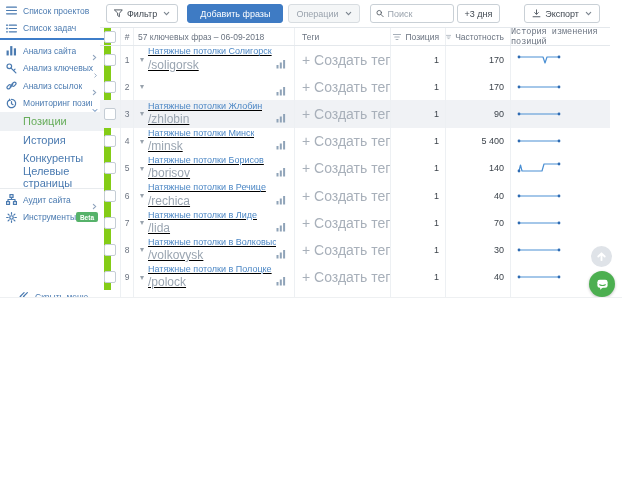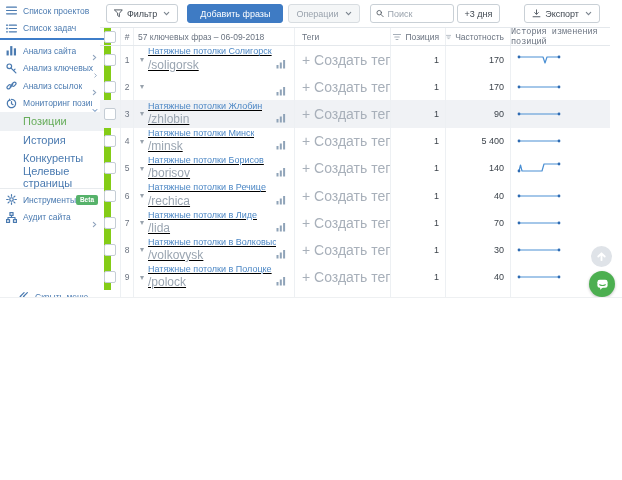--- a/index.html
+++ b/index.html
@@ -165,40 +165,40 @@
           </svg></span>
       </div>
       <div class="sb-sub active">Позиции</div>
       <div class="sb-sub">История</div>
       <div class="sb-sub">Конкуренты</div>
       <div class="sb-sub">Целевые страницы</div>
       <div class="sep-gray"></div>
       <div class="sb-item">
         <span class="icon">
           <svg viewBox="0 0 10 10">
-            <circle cx="5" cy="5" r="1.6"></circle>
-            <path d="M5,0.6 V2 M5,8 V9.4 M0.6,5 H2 M8,5 H9.4 M1.9,1.9 L2.9,2.9 M7.1,7.1 L8.1,8.1 M8.1,1.9 L7.1,2.9 M2.9,7.1 L1.9,8.1"></path>
-          </svg>
-        </span>
-        <span class="lbl">Инструменты</span>
-        <span class="badge">Beta</span>
-      </div>
-      <div class="sb-item">
-        <span class="icon">
-          <svg viewBox="0 0 10 10">
             <rect x="3.6" y="0.5" width="2.8" height="2.6"></rect>
             <rect x="0.4" y="6.9" width="2.8" height="2.6"></rect>
             <rect x="6.8" y="6.9" width="2.8" height="2.6"></rect>
             <path d="M5,3.1 V5 M5,5 H1.8 V6.9 M5,5 H8.2 V6.9"></path>
           </svg>
         </span>
         <span class="lbl">Аудит сайта</span>
         <span class="chev"><svg viewBox="0 0 8 8">
             <path d="M2.7,1.5 L5.3,4 L2.7,6.5"></path>
           </svg></span>
+      </div>
+      <div class="sb-item">
+        <span class="icon">
+          <svg viewBox="0 0 10 10">
+            <circle cx="5" cy="5" r="1.6"></circle>
+            <path d="M5,0.6 V2 M5,8 V9.4 M0.6,5 H2 M8,5 H9.4 M1.9,1.9 L2.9,2.9 M7.1,7.1 L8.1,8.1 M8.1,1.9 L7.1,2.9 M2.9,7.1 L1.9,8.1"></path>
+          </svg>
+        </span>
+        <span class="lbl">Инструменты</span>
+        <span class="badge">Beta</span>
       </div>
       <div class="sb-item sb-hide">
         <span class="icon">
           <svg viewBox="0 0 10 10">
             <path d="M5.5,1.5 L2,5 L5.5,8.5 M8.5,1.5 L5,5 L8.5,8.5"></path>
           </svg>
         </span>
         <span class="lbl">Скрыть меню</span>
       </div>
     </div>

